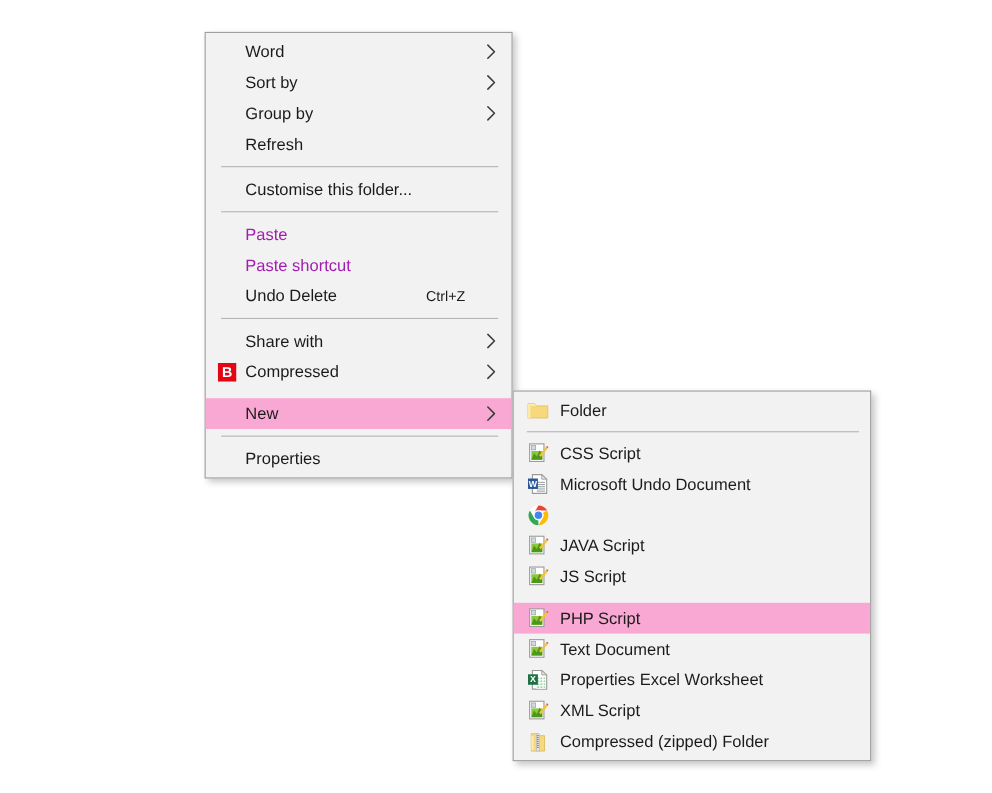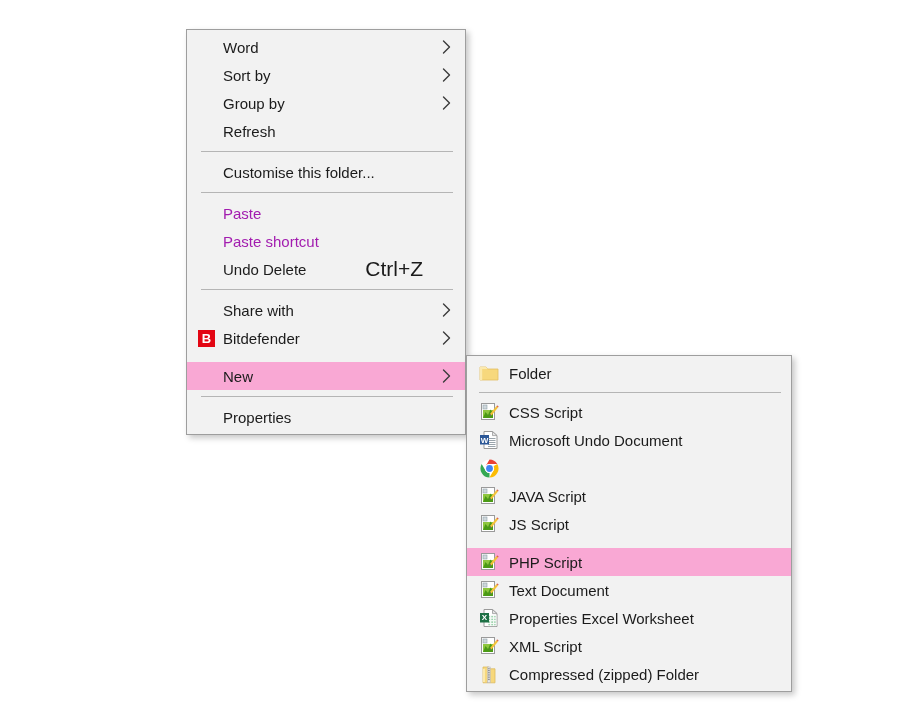--- a/index.html
+++ b/index.html
@@ -65,21 +65,21 @@
     flex: 1 1 auto;
     padding-left: 2px;
   }
 
   
   #context-menu .mi-label {
     padding-left: 6px;
   }
 
   .mi-accel {
-    font-size: 21px;
+    font-size: 13px;
     color: #1b1b1b;
     margin-left: 16px;
     padding-right: 6px;
   }
 
   .mi-chevron {
     width: 14px;
     min-width: 14px;
     display: flex;
     align-items: center;
@@ -186,21 +186,21 @@
           </svg>
         </span>
       </div>
       <div class="menu-item">
         <span class="mi-icon">
           <svg class="ico" width="17" height="17" viewBox="0 0 17 17">
             <rect x="0" y="0" width="17" height="17" fill="#e30613"></rect>
             <text x="8.5" y="13" text-anchor="middle" font-family="Liberation Sans, sans-serif" font-size="13" font-weight="bold" fill="#ffffff">B</text>
           </svg>
         </span>
-        <span class="mi-label">Bitdefender</span>
+        <span class="mi-label">Compressed</span>
         <span class="mi-chevron">
           <svg class="ico" width="9" height="14" viewBox="0 0 9 14">
             <path d="M1.5 1 L7.5 7 L1.5 13" fill="none" stroke="#3b3b3b" stroke-width="1.4" stroke-linecap="round" stroke-linejoin="round"></path>
           </svg>
         </span>
       </div>
       <div class="menu-item highlighted">
         <span class="mi-icon"></span>
         <span class="mi-label">New</span>
         <span class="mi-chevron">

